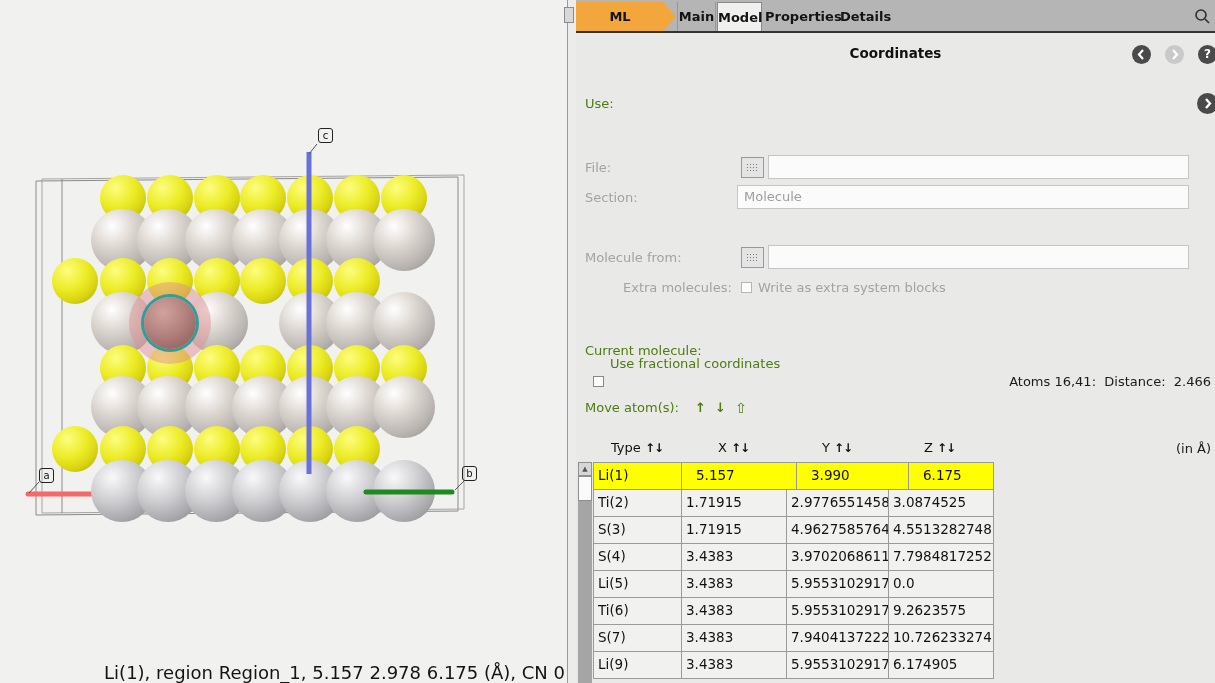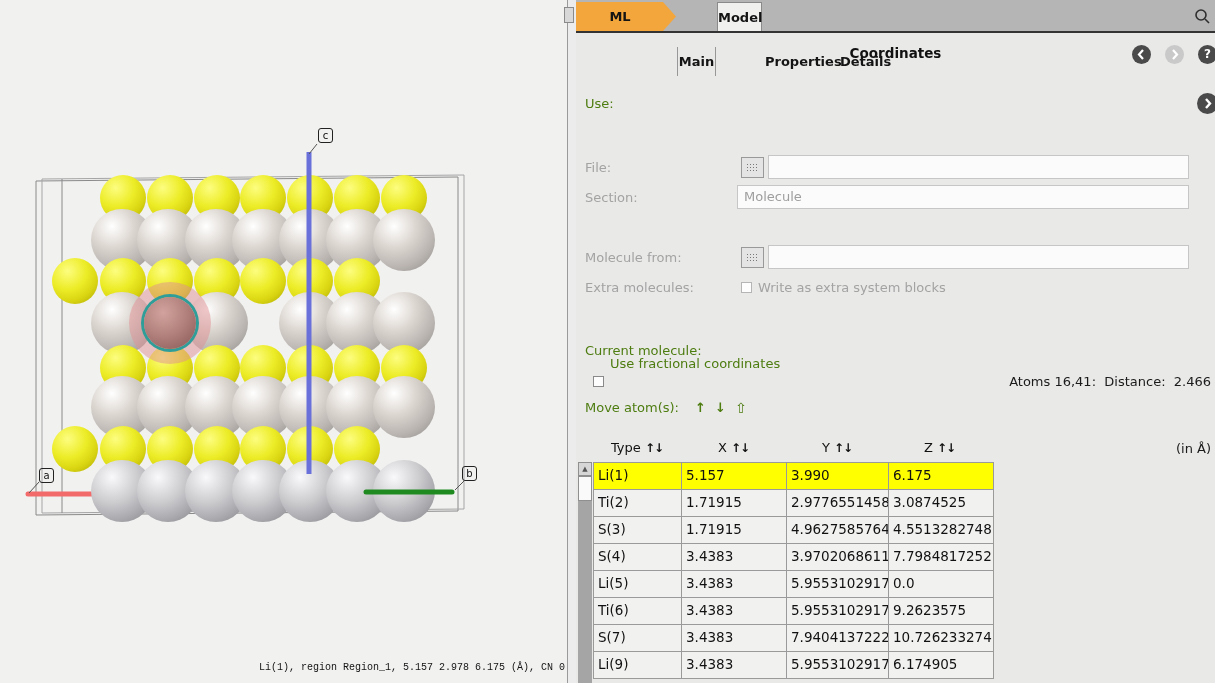--- a/index.html
+++ b/index.html
@@ -18,30 +18,30 @@
   .atom{position:absolute;border-radius:50%;}
   .atom.sulfur{background:radial-gradient(circle at 34% 28%, #fdfd80 0%, #ecec27 42%, #d9d411 68%, #a3a002 100%);}
   .atom.metal{background:radial-gradient(circle at 34% 28%, #ffffff 0%, #ddd7d1 35%, #b9b4b0 68%, #8b8885 100%);}
   .atom.metal-bottom{background:radial-gradient(circle at 34% 28%, #f9f9fb 0%, #cccccf 42%, #a6a6ab 72%, #7e7e83 100%);}
   .atom.selected{background:radial-gradient(circle at 37% 30%, #d2a39e 0%, #b1807c 48%, #8f5f5d 90%);
     box-shadow:0 0 0 3px #2f9e99;}
   .halo{position:absolute;border-radius:50%;background:rgba(224,144,147,0.5);}
   .axis-label{position:absolute;z-index:4;width:13px;height:13px;border:1px solid #222;border-radius:3px;
     font-size:10px;line-height:13px;text-align:center;color:#111;background:transparent;}
   .status-text{position:absolute;z-index:5;right:2px;top:662px;width:560px;text-align:right;
-    font-size:10px;color:#141414;font-family:Liberation Mono, monospace;}
+    font-size:18px;color:#141414;}
   
   .splitter{position:absolute;left:567px;top:0;width:9px;height:683px;background:#ececec;border-left:1px solid #9a9a9a;}
   .splitter .handle{position:absolute;left:-4px;top:7px;width:8px;height:14px;background:#d8d8d8;border:1px solid #8a8a8a;}
   
   .panel{position:absolute;left:576px;top:0;width:639px;height:683px;background:#e9e9e8;}
   .tabbar{position:absolute;left:0;top:0;width:639px;height:33px;background:#b5b5b5;border-bottom:2px solid #333;box-sizing:border-box;}
   .tab{position:absolute;top:2px;height:29px;line-height:29px;font-weight:bold;font-size:13px;color:#141414;text-align:center;}
   .tab-orange{left:0;width:100px;background:#f2a63b;clip-path:polygon(0 0,87% 0,100% 50%,87% 100%,0 100%);padding-right:12px;box-sizing:border-box;}
-  .tab-plain{background:transparent;margin-top:45px;}
+  .tab-plain{background:transparent;}
   .tab-main{left:101px;width:37px;border-left:1px solid #979797;border-right:1px solid #979797;}
   .tab-model{left:141px;width:45px;background:#f0f0ef;border:1px solid #8a8a8a;border-bottom:none;box-sizing:border-box;}
   .tab-props{left:189px;width:72px;}
   .tab-details{left:264px;width:50px;}
   .search-btn{position:absolute;right:4px;top:8px;width:17px;height:17px;}
   
   .panel-title{position:absolute;left:0;top:45px;width:639px;text-align:center;font-weight:bold;font-size:13.5px;color:#111;}
   .circle-btn{position:absolute;width:19px;height:19px;border-radius:50%;background:#4a4a4a;}
   .circle-btn.disabled{background:#c9c9c9;}
   .circle-btn svg{position:absolute;left:0;top:0;}
@@ -61,21 +61,21 @@
   .checkbox.enabled{border-color:#8a8a8a;}
   .inline-info{position:absolute;font-size:13px;color:#1b1b1b;white-space:pre;}
   .arrows{font-weight:bold;letter-spacing:2px;}
   
   .thead{position:absolute;left:17px;top:440px;display:grid;grid-template-columns:88px 105px 102px 103px;height:21px;}
   .thead .hcell{text-align:center;font-size:13px;color:#111;white-space:nowrap;}
   .thead .hcell b{font-size:12px;letter-spacing:-1px;}
   .unit-label{position:absolute;right:4px;top:441px;font-size:13px;color:#1b1b1b;}
   .coord-table{position:absolute;left:17px;top:462px;width:399px;border:1px solid #9a9a9a;border-bottom:none;}
   .trow{display:grid;grid-template-columns:88px 105px 102px 103px;height:26px;border-bottom:1px solid #9a9a9a;background:#f1f1f0;}
-  .trow.sel{background:#ffff00;}
+  .trow.sel{background:#ffff00;gap:10px;}
   .trow .cell{border-right:1px solid #9a9a9a;line-height:25px;padding-left:4px;font-size:13.5px;color:#111;
     overflow:hidden;white-space:nowrap;box-sizing:border-box;}
   .trow .cell:last-child{border-right:none;}
   
   .vscroll{position:absolute;left:2px;top:462px;width:14px;height:221px;background:#a5a5a5;}
   .vscroll .up{position:absolute;left:0;top:0;width:14px;height:14px;background:#d6d6d6;border:1px solid #8f8f8f;box-sizing:border-box;
     font-size:7px;line-height:12px;text-align:center;color:#555;}
   .vscroll .thumb{position:absolute;left:0;top:14px;width:14px;height:25px;background:#fafafa;border:1px solid #8f8f8f;box-sizing:border-box;}
 </style>
 </head>
@@ -223,21 +223,21 @@
 
   <span class="lbl disabled" style="top:190px;">Section:</span>
   <div class="tfield" style="left:161px;top:185px;width:452px;">Molecule</div>
 
   <span class="lbl disabled" style="top:250px;">Molecule from:</span>
   <div class="browse-btn" style="top:247px;">
     <span class="stipple"></span>
   </div>
   <div class="tfield" style="left:192px;top:245px;width:421px;"></div>
 
-  <span class="lbl disabled" style="top:280px;">Extra molecules:</span>
+  <span class="lbl disabled" style="top:280px;margin-left:38px;">Extra molecules:</span>
   <span class="checkbox" style="left:165px;top:282px;"></span>
   <span class="lbl disabled" style="left:182px;top:280px;">Write as extra system blocks</span>
 
   <span class="lbl" style="top:343px;">Current molecule:</span>
 
   <span class="checkbox enabled" style="left:17px;top:376px;"></span>
   <span class="lbl" style="left:34px;top:356px;">Use fractional coordinates</span>
   <span class="inline-info" style="right:4px;top:374px;text-align:right;">Atoms 16,41:  Distance:  2.466</span>
 
   <span class="lbl" style="top:400px;">Move atom(s):</span>

